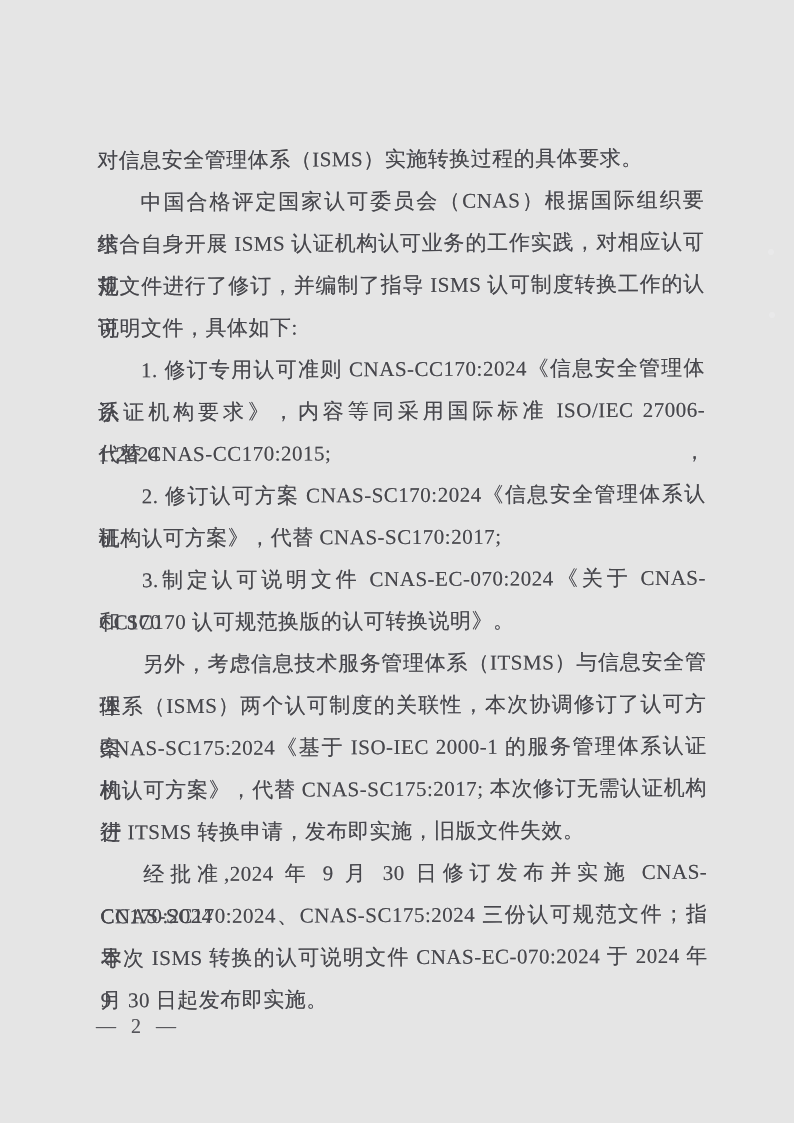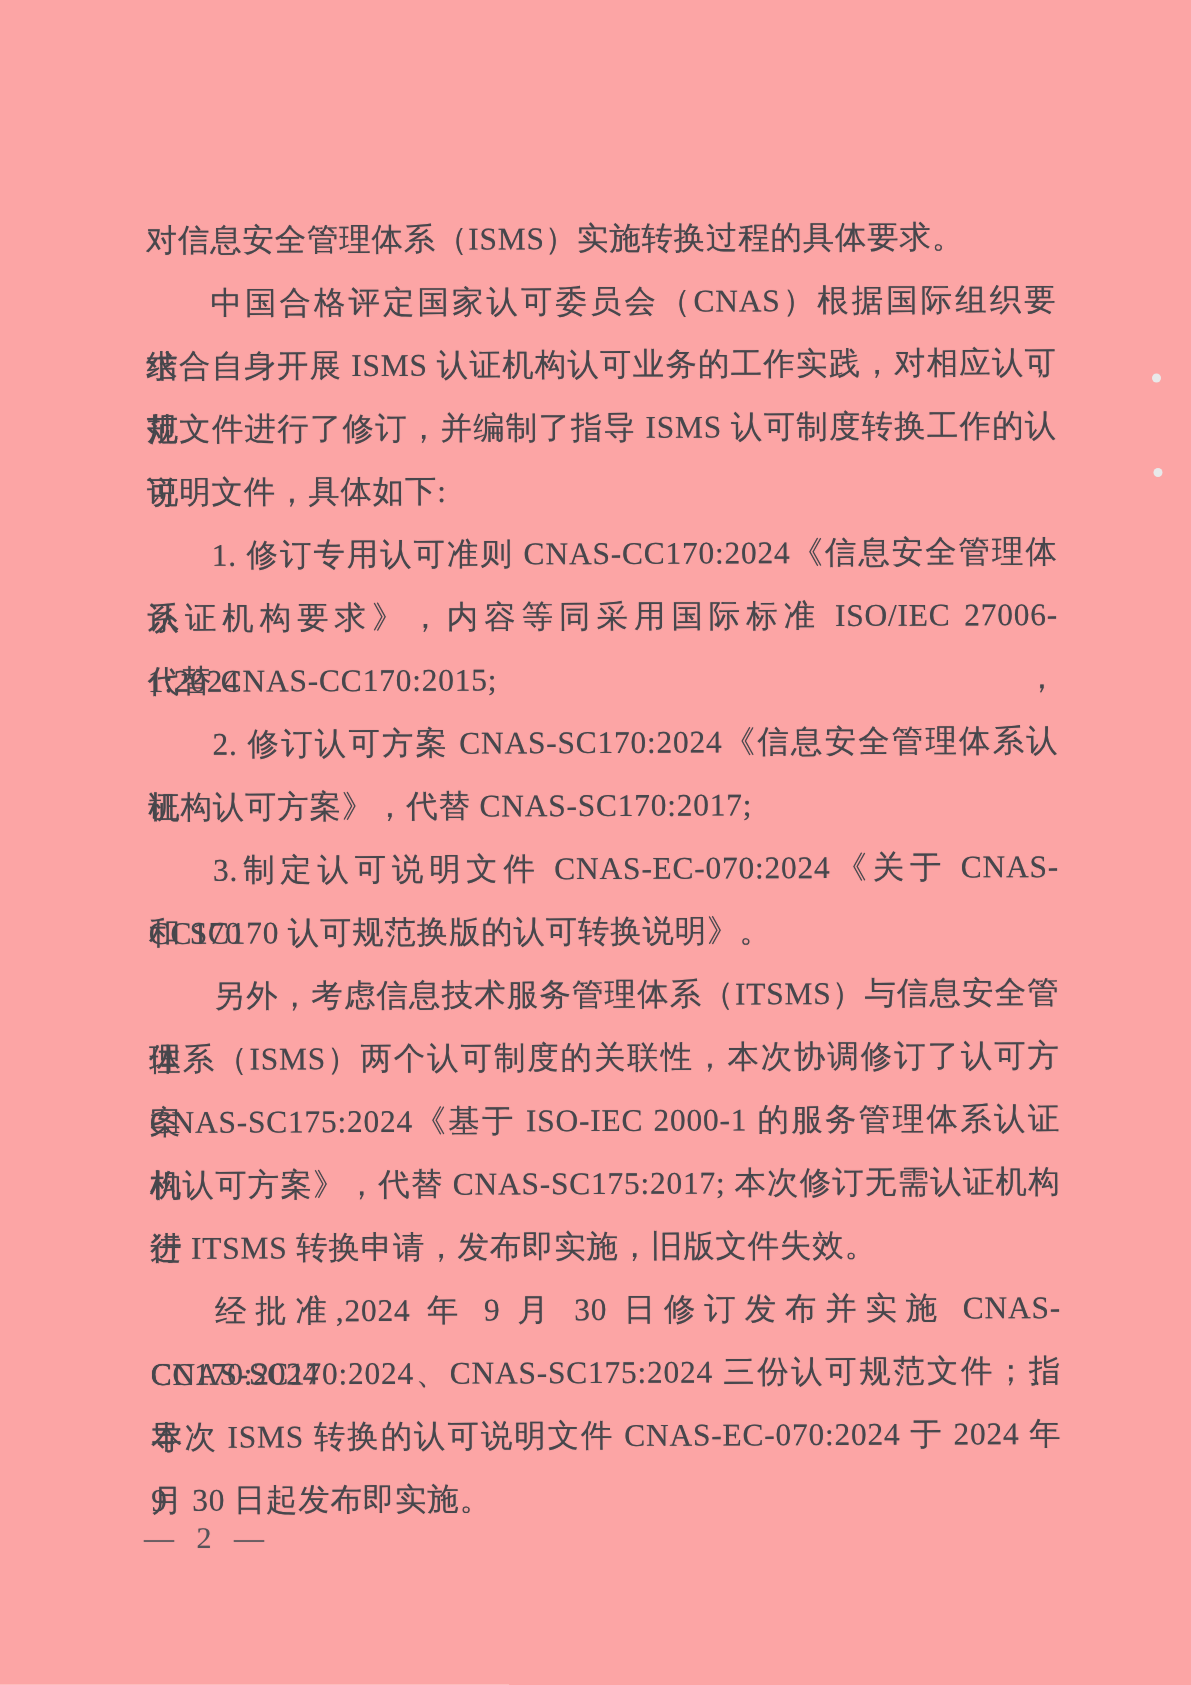--- a/index.html
+++ b/index.html
@@ -10,21 +10,21 @@
     width: 794px;
     height: 1123px;
     background: #ffffff;
     overflow: hidden;
     position: relative;
     font-family: "Liberation Serif", "DejaVu Serif", serif;
   }
   .page {
     position: absolute;
     inset: 0;
-    background: #fca5a5;
+    background: #e5e5e5;
   }
   .content {
     position: absolute;
     left: 99px;
     top: 138px;
     width: 607px;
     color: #47474c;
     font-size: 21px;
     letter-spacing: 0.5px;
     transform: rotate(-0.25deg);

